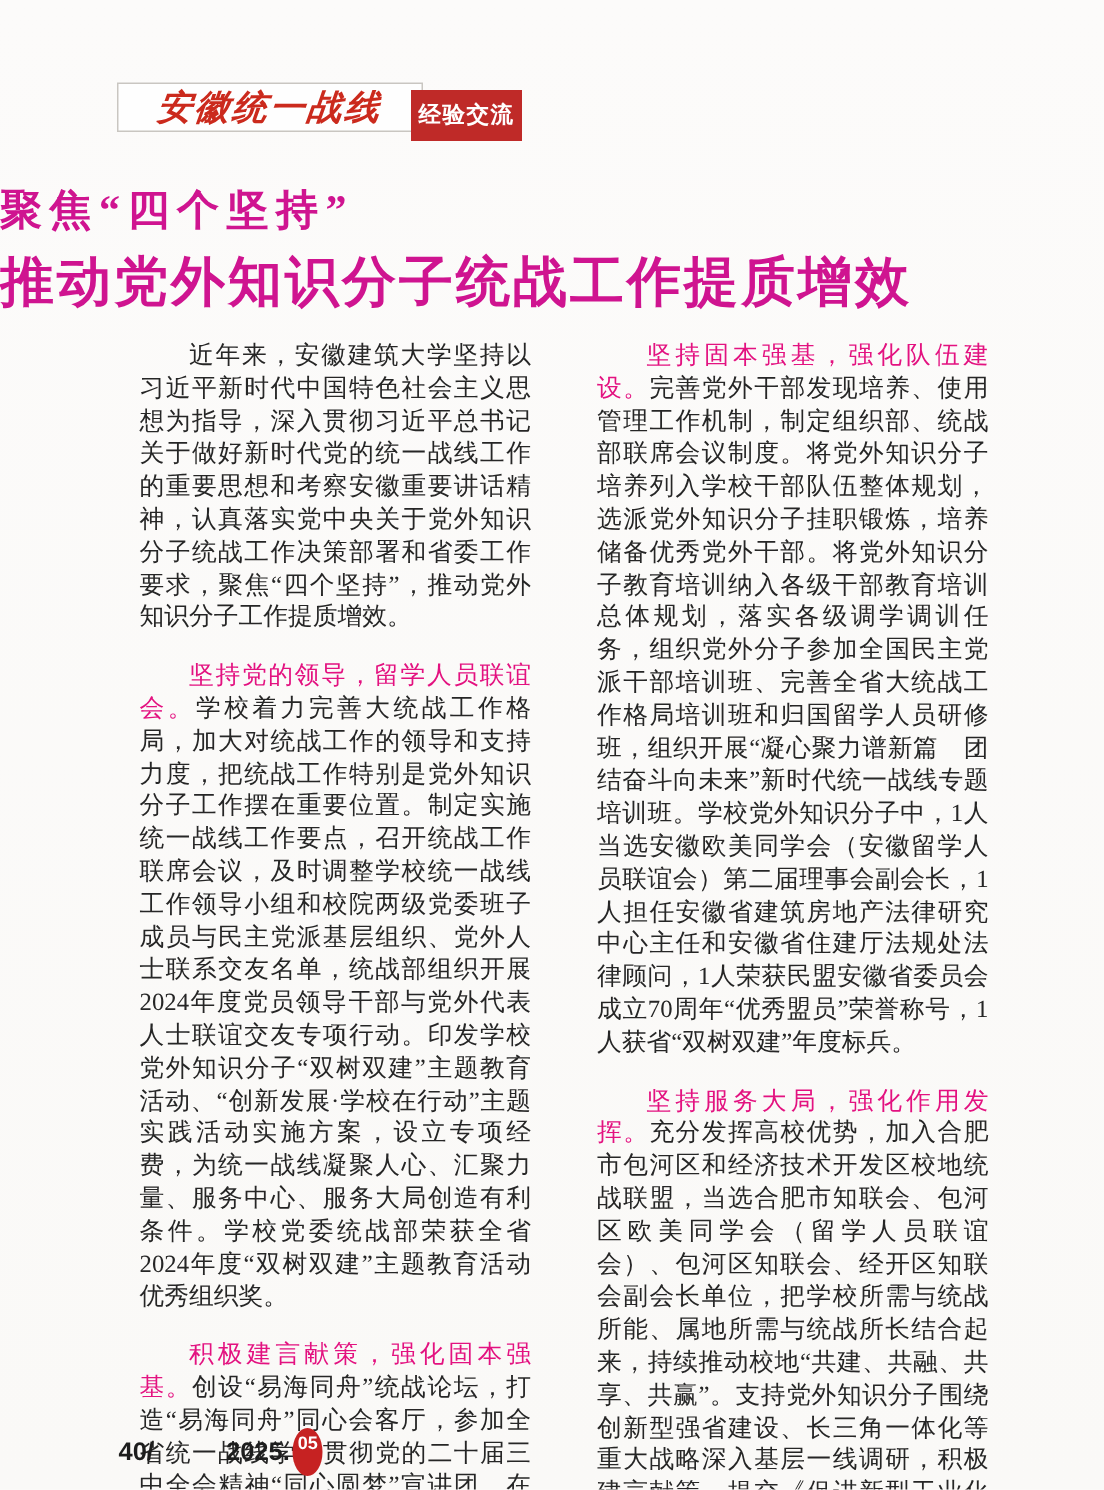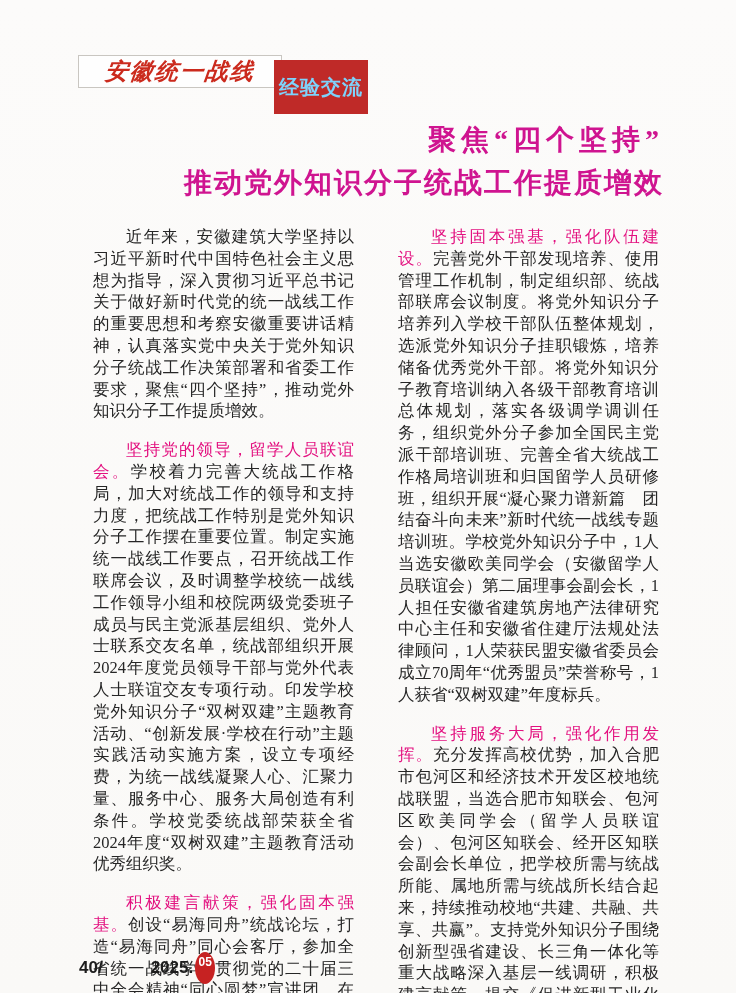--- a/index.html
+++ b/index.html
@@ -15,32 +15,32 @@
     border:1px solid #c9c6c1;background:#fefefe;
     display:flex;align-items:center;justify-content:center;
   }
   .masthead-text{
     font-weight:bold;font-style:italic;color:#cb2a1d;
     font-size:23px;letter-spacing:2px;transform:skewX(-6deg);
     white-space:nowrap;
   }
   .section-badge{
     position:absolute;left:274px;top:60px;
-    background:#bf2a28;color:#7dd3fc;
+    background:#bf2a28;color:#ffffff;
     font-family:"Liberation Sans","DejaVu Sans",sans-serif;
-    font-weight:bold;font-size:20px;line-height:18px;
-    padding:18px 5px;letter-spacing:1px;white-space:nowrap;
+    font-weight:bold;font-size:15px;line-height:18px;
+    padding:8px 5px;letter-spacing:1px;white-space:nowrap;
   }
   
   .article-title{
-    position:absolute;top:121px;left:0;width:664px;text-align:right;
+    position:absolute;top:121px;left:0;width:664px;text-align:left;
     color:#cf1490;font-weight:bold;
   }
   .title-line1{font-size:28px;letter-spacing:5px;}
-  .title-line2{font-size:28px;letter-spacing:2px;margin-top:5px;}
+  .title-line2{font-size:36px;letter-spacing:2px;margin-top:5px;}
   
   .columns{
     position:absolute;left:76px;top:209px;width:600px;
     display:flex;gap:10px;
   }
   .column{width:295px;}
   .para{
     margin:17px;font-size:16.5px;line-height:21.8px;
     text-align:justify;color:#262626;
   }

